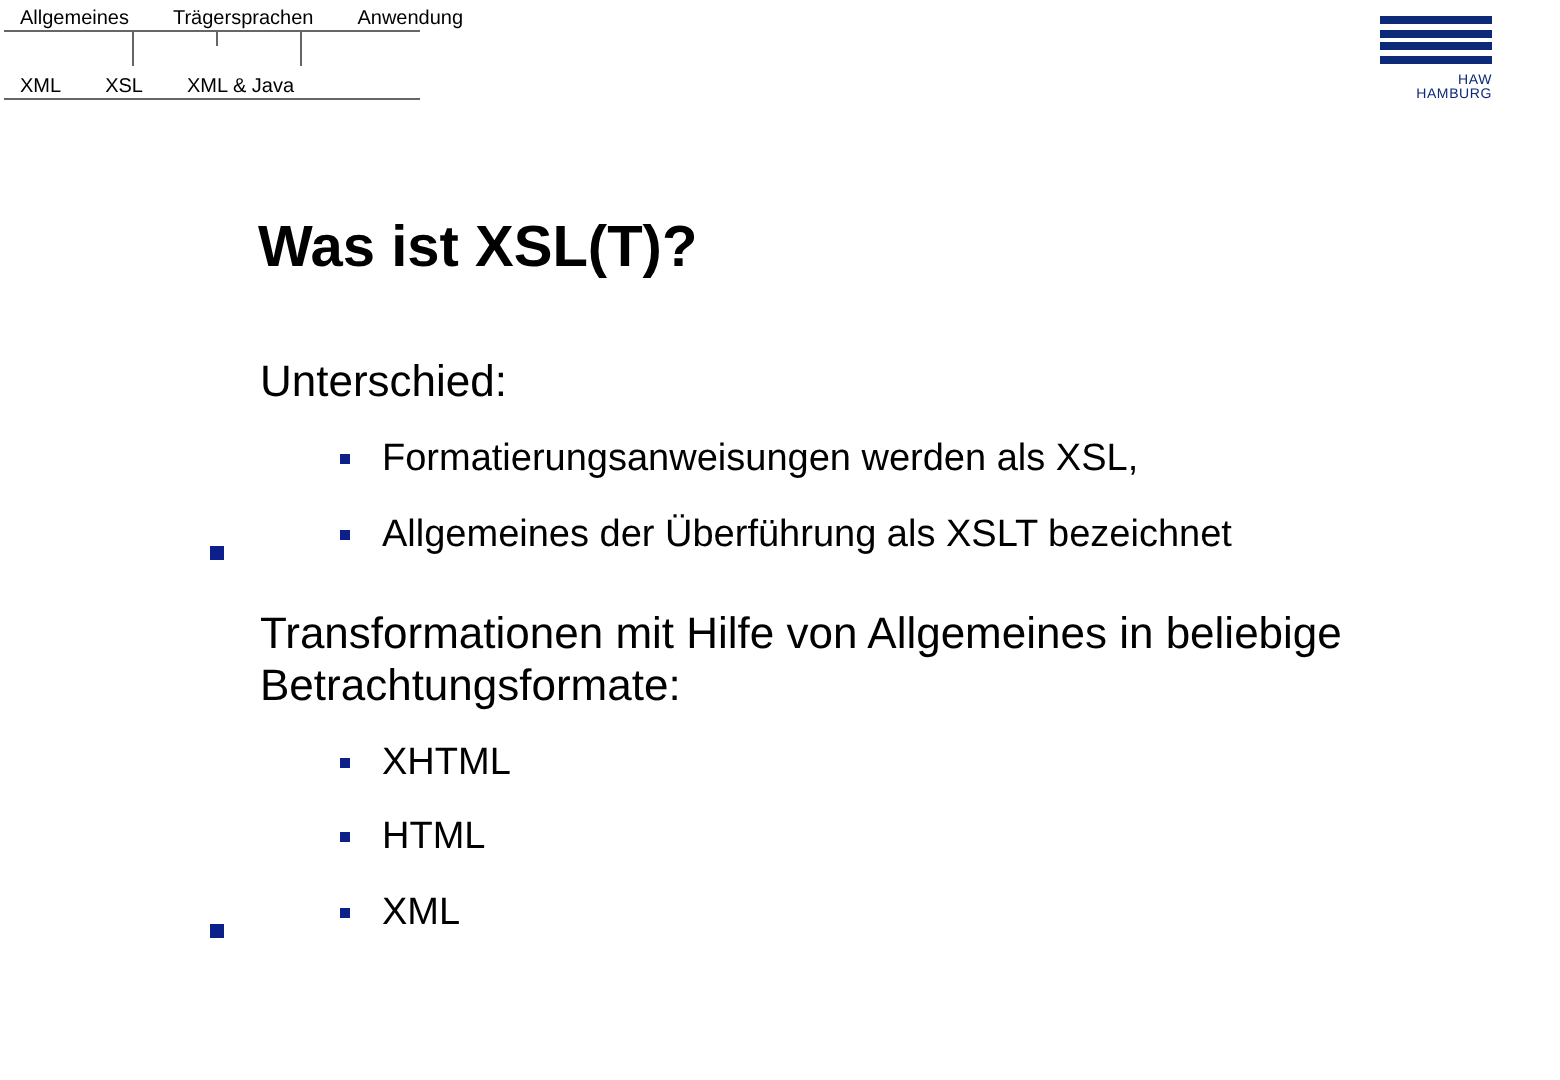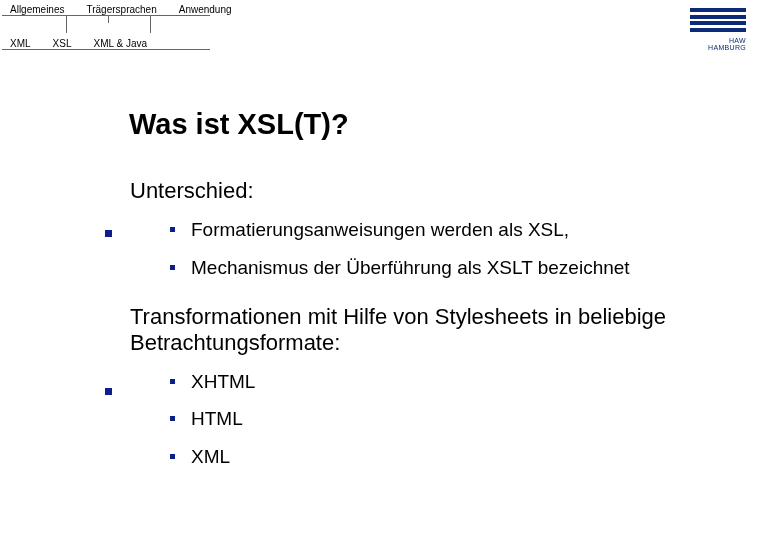--- a/index.html
+++ b/index.html
@@ -81,21 +81,21 @@
   .content {
     position: absolute;
     top: 160px;
     left: 105px;
     right: 30px;
     color: #000;
   }
   .lvl1 {
     margin-top: 18px;
     display: flex;
-    align-items: center;
+    align-items: flex-end;
   }
   .lvl1-body { flex: 1; }
   .lvl1-text { font-size: 22px; margin-bottom: 8px; }
   .lvl2 {
     margin-top: 14px;
     margin-left: 40px;
     display: flex;
     align-items: flex-start;
   }
   .lvl2-text { font-size: 19px; line-height: 1.25; }
@@ -154,31 +154,31 @@
   <div class="lvl1">
     <div class="sq"></div>
     <div class="lvl1-body">
       <div class="lvl1-text">Unterschied:</div>
       <div class="lvl2">
         <div class="sq2"></div>
         <div class="lvl2-text">Formatierungsanweisungen werden als XSL,</div>
       </div>
       <div class="lvl2">
         <div class="sq2"></div>
-        <div class="lvl2-text">Mechanismus der Überführung als XSLT bezeichnet</div>
+        <div class="lvl2-text">Allgemeines der Überführung als XSLT bezeichnet</div>
       </div>
     </div>
   </div>
 
   <div class="spacer"></div>
 
   <div class="lvl1">
     <div class="sq"></div>
     <div class="lvl1-body">
-      <div class="lvl1-text">Transformationen mit Hilfe von Stylesheets in beliebige Betrachtungsformate:</div>
+      <div class="lvl1-text">Transformationen mit Hilfe von Allgemeines in beliebige Betrachtungsformate:</div>
       <div class="lvl2">
         <div class="sq2"></div>
         <div class="lvl2-text">XHTML</div>
       </div>
       <div class="lvl2">
         <div class="sq2"></div>
         <div class="lvl2-text">HTML</div>
       </div>
       <div class="lvl2">
         <div class="sq2"></div>

